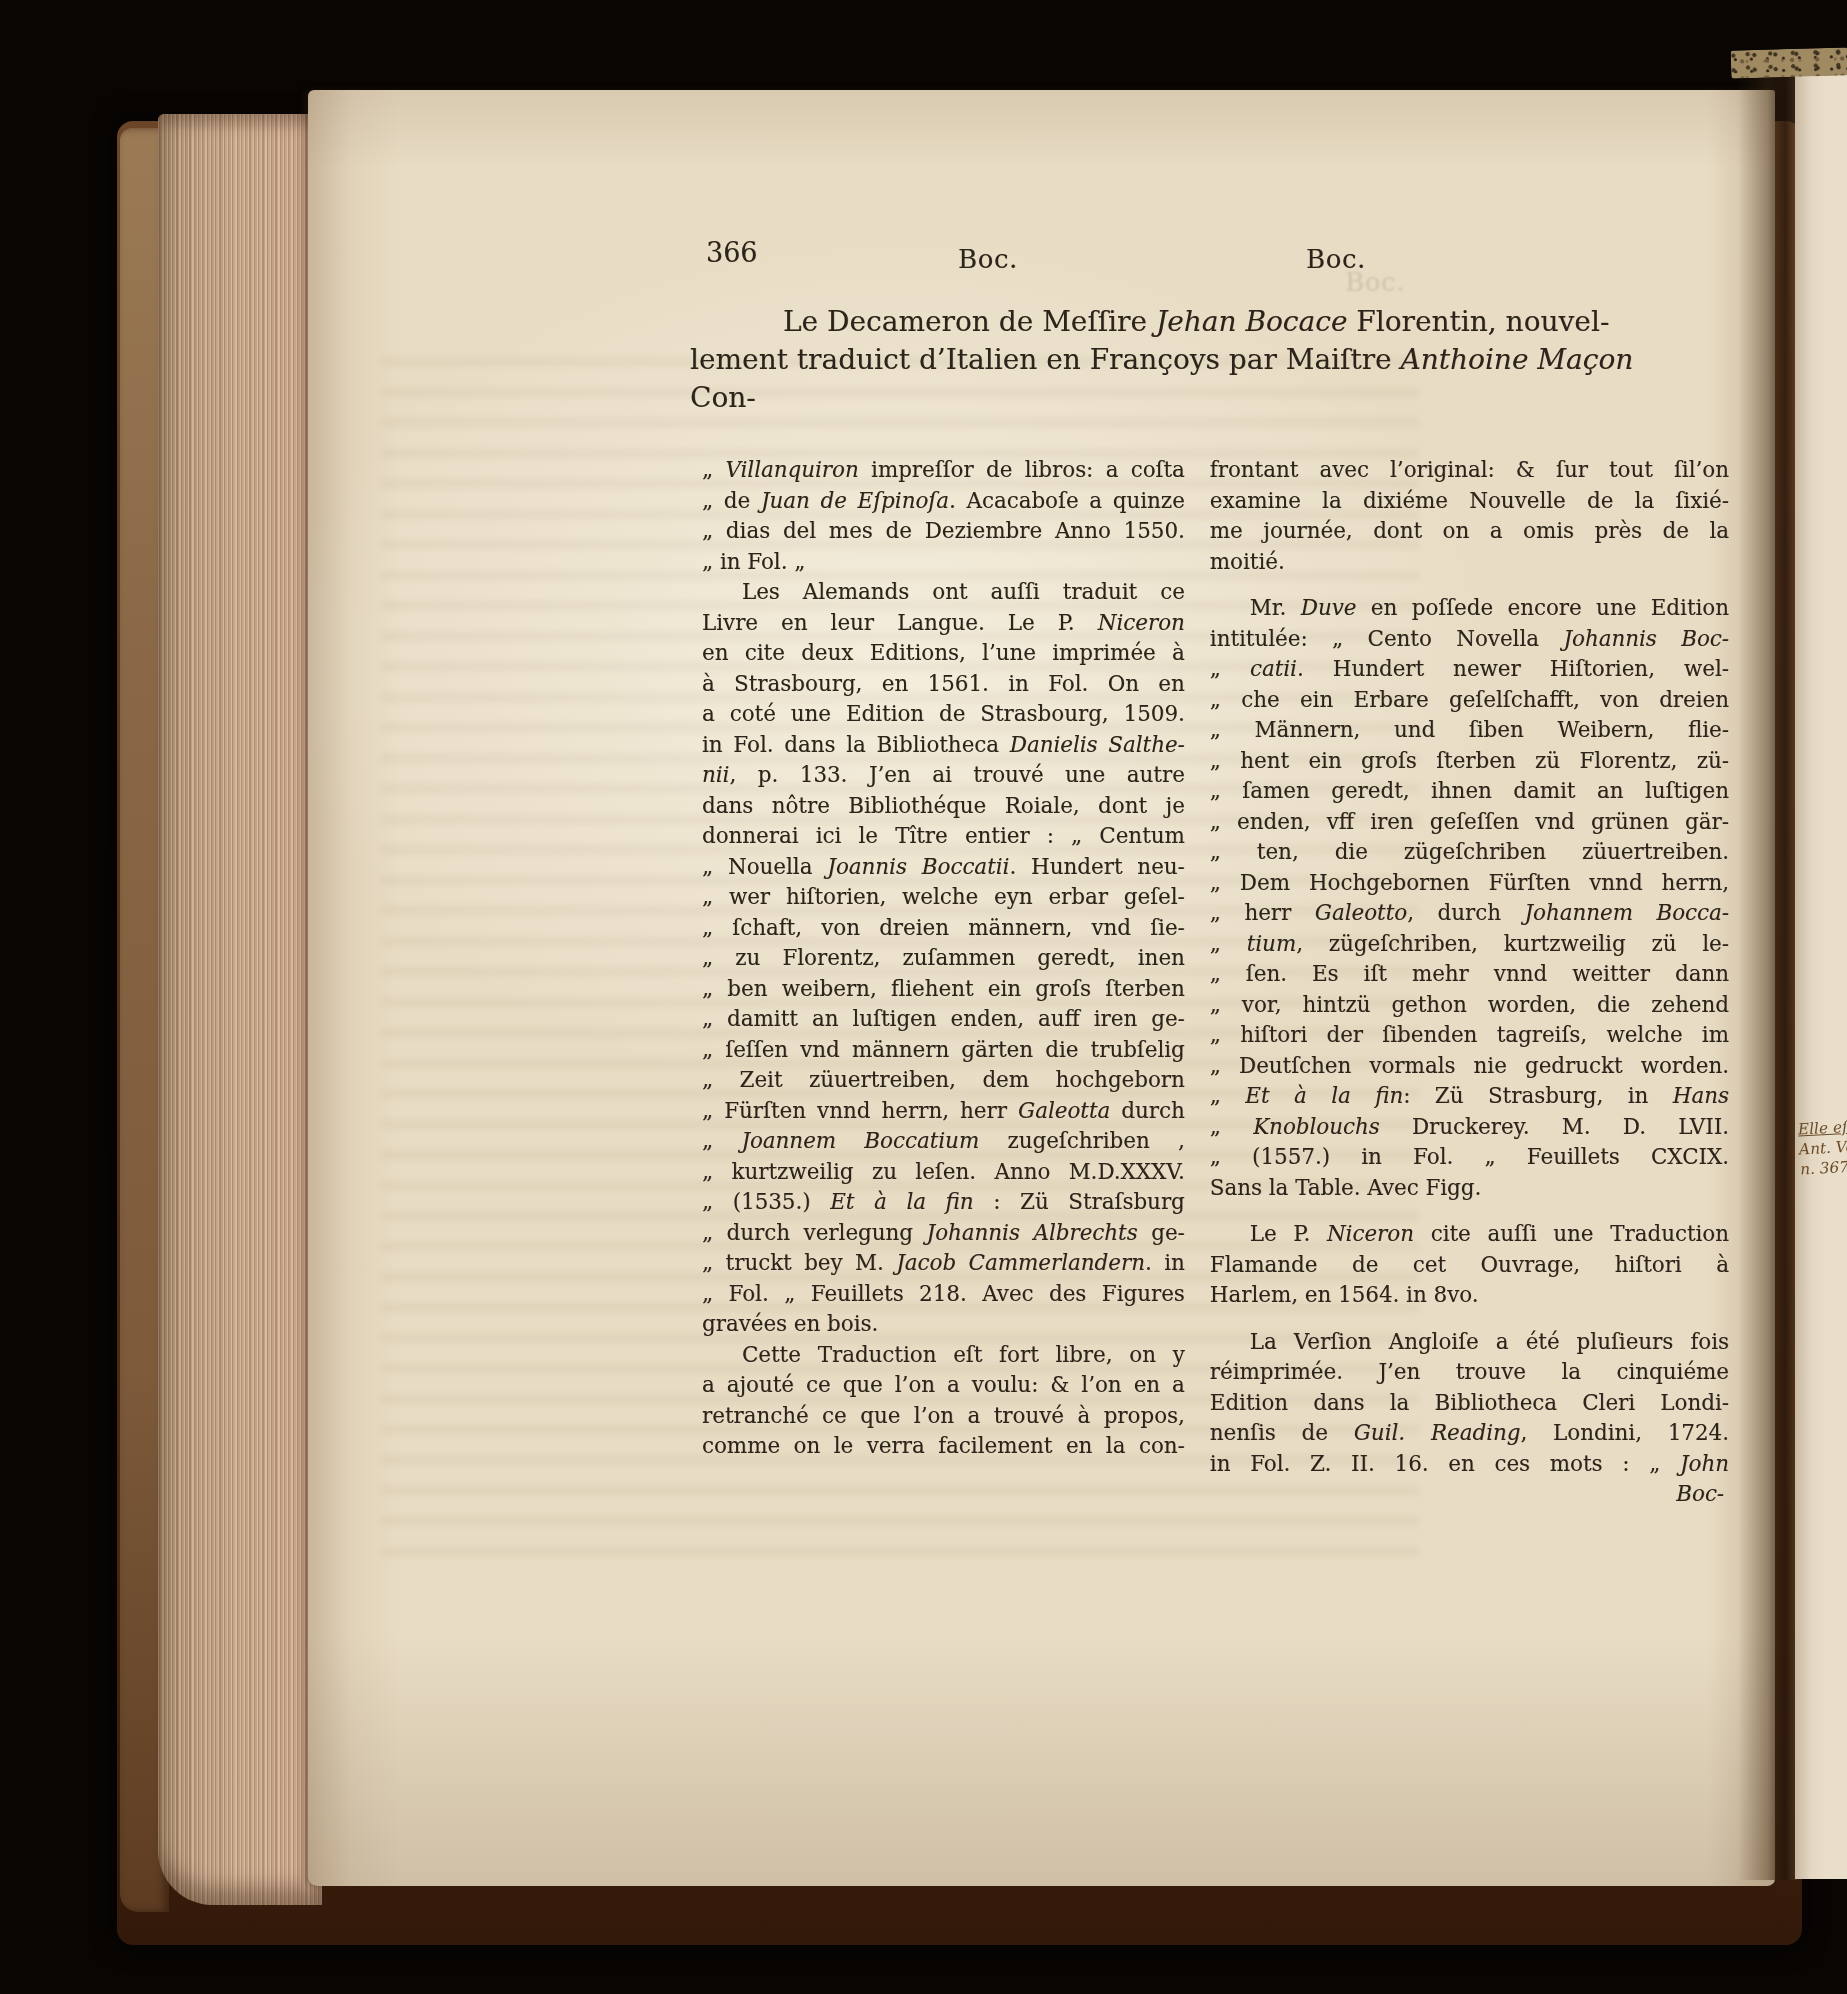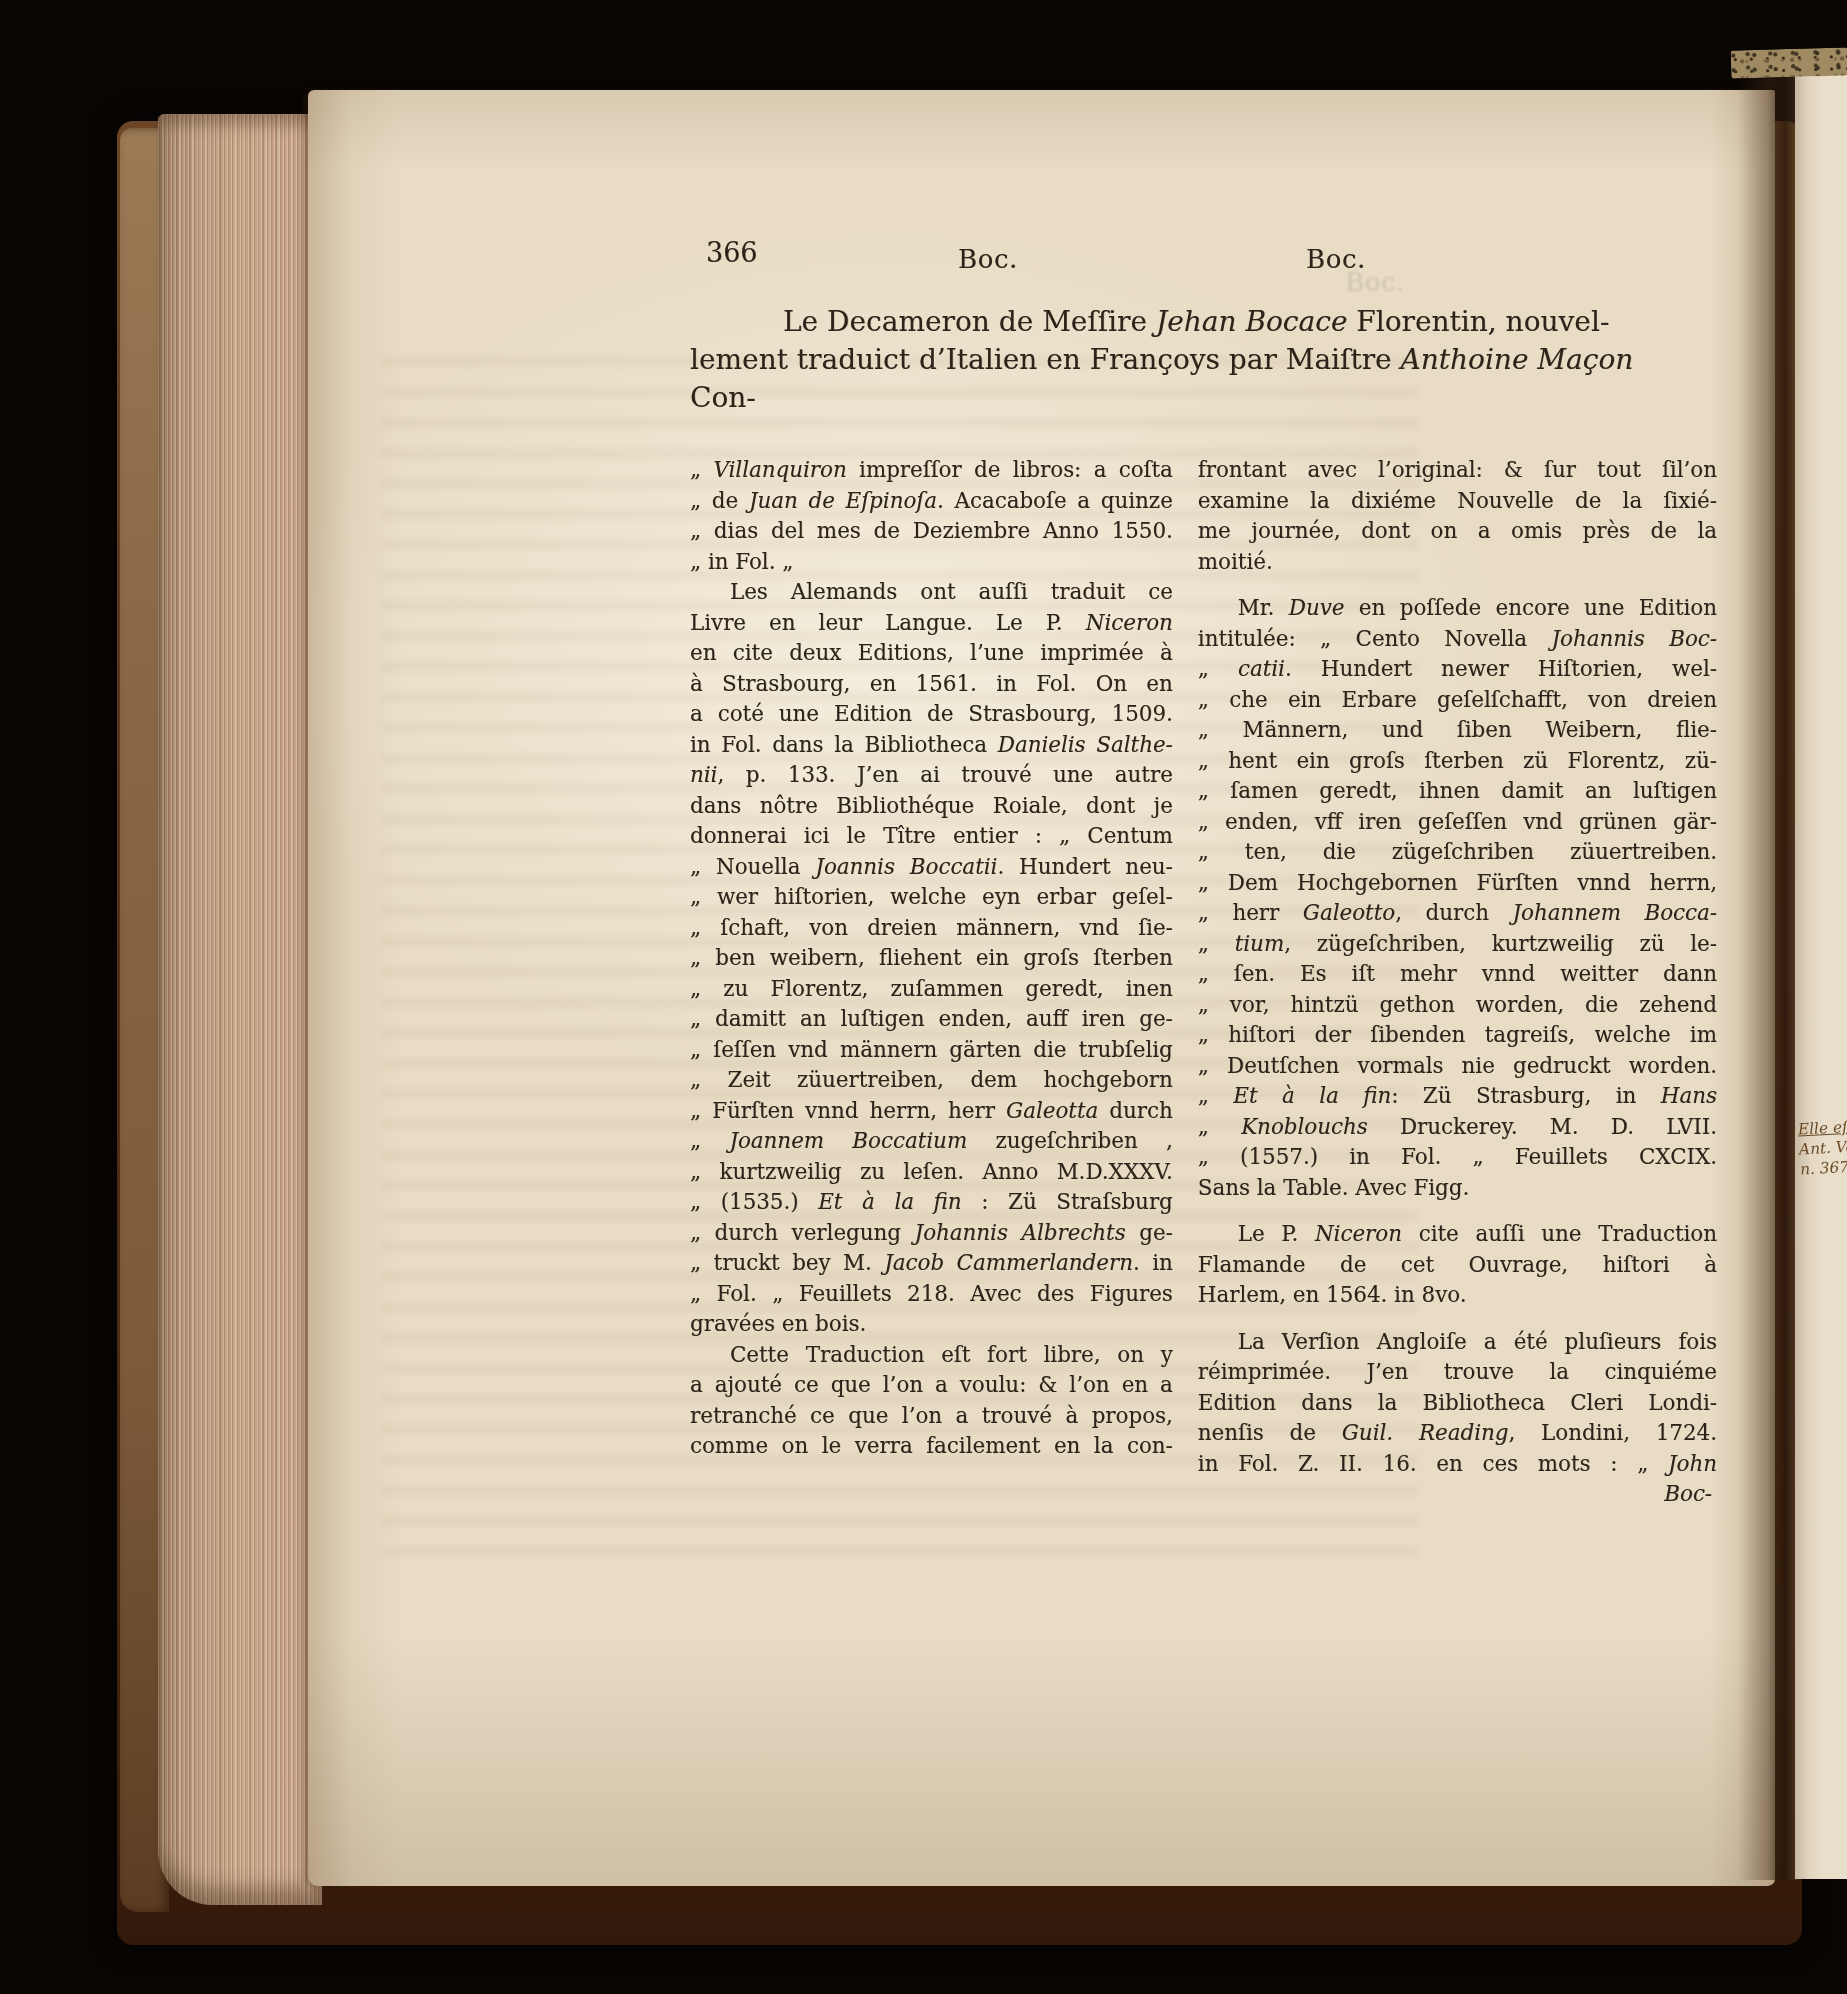--- a/index.html
+++ b/index.html
@@ -54,21 +54,21 @@
     font-family:"DejaVu Serif", serif;
     text-shadow:0.4px 0.4px 0 rgba(62,48,32,0.35);}
   .folio{position:absolute;left:16px;top:4.9px;font-size:27px;}
   .rhead{position:absolute;top:12.2px;font-size:26px;letter-spacing:0.6px;}
   #rhead-left{left:268px;}
   #rhead-right{left:616px;}
   #rhead-ghost{left:655px;top:35px;opacity:0.13;filter:blur(0.9px);}
   #heading{position:absolute;left:0;top:71px;width:1027px;font-size:28px;line-height:38px;}
   #heading .h1{text-indent:93px;}
   #heading .cword{text-align:left;padding-right:11px;}
-  #columns{position:absolute;left:0;top:223px;width:1027px;display:flex;gap:25px;}
+  #columns{position:absolute;left:12px;top:223px;width:1027px;display:flex;gap:25px;}
   #col-left{width:491px;}
   #col-right{width:528px;}
   .line{font-size:21.4px;line-height:30.5px;text-align:justify;text-align-last:justify;white-space:normal;}
   .line.end{text-align-last:left;}
   .line.ind{text-indent:40px;}
   .line.sp{height:16px;}
   .line.cw{text-align:left;text-align-last:right;padding-right:4.9px;}
   
   #note{position:absolute;left:3.7px;top:1046px;width:134px;transform:rotate(-3deg);
     font-family:"DejaVu Serif", serif;font-style:italic;color:#6a4a26;
@@ -111,22 +111,22 @@
           <div class="line">en cite deux Editions, l’une imprimée à</div>
           <div class="line">à Strasbourg, en 1561. in Fol.  On en</div>
           <div class="line">a coté une Edition de Strasbourg, 1509.</div>
           <div class="line">in Fol. dans la Bibliotheca <i>Danielis Salthe-</i></div>
           <div class="line"><i>nii</i>, p. 133.  J’en ai trouvé une autre</div>
           <div class="line">dans nôtre Bibliothéque Roiale, dont je</div>
           <div class="line">donnerai ici le Tître entier :  „ Centum</div>
           <div class="line">„ Nouella <i>Joannis Boccatii</i>. Hundert neu-</div>
           <div class="line">„ wer hiſtorien, welche eyn erbar geſel-</div>
           <div class="line">„ ſchaft, von dreien männern, vnd ſie-</div>
+          <div class="line">„ zu Florentz, zuſammen geredt, inen</div>
           <div class="line">„ ben weibern, fliehent ein groſs ſterben</div>
-          <div class="line">„ zu Florentz, zuſammen geredt, inen</div>
           <div class="line">„ damitt an luſtigen enden, auff iren ge-</div>
           <div class="line">„ ſeſſen vnd männern gärten die trubſelig</div>
           <div class="line">„ Zeit züuertreiben, dem hochgeborn</div>
           <div class="line">„ Fürſten vnnd herrn, herr <i>Galeotta</i> durch</div>
           <div class="line">„ <i>Joannem Boccatium</i> zugeſchriben ,</div>
           <div class="line">„ kurtzweilig zu leſen. Anno M.D.XXXV.</div>
           <div class="line">„ (1535.) <i>Et à la fin</i> :  Zü Straſsburg</div>
           <div class="line">„ durch verlegung <i>Johannis Albrechts</i> ge-</div>
           <div class="line">„ truckt bey M. <i>Jacob Cammerlandern</i>. in</div>
           <div class="line">„ Fol. „ Feuillets 218. Avec des Figures</div>

